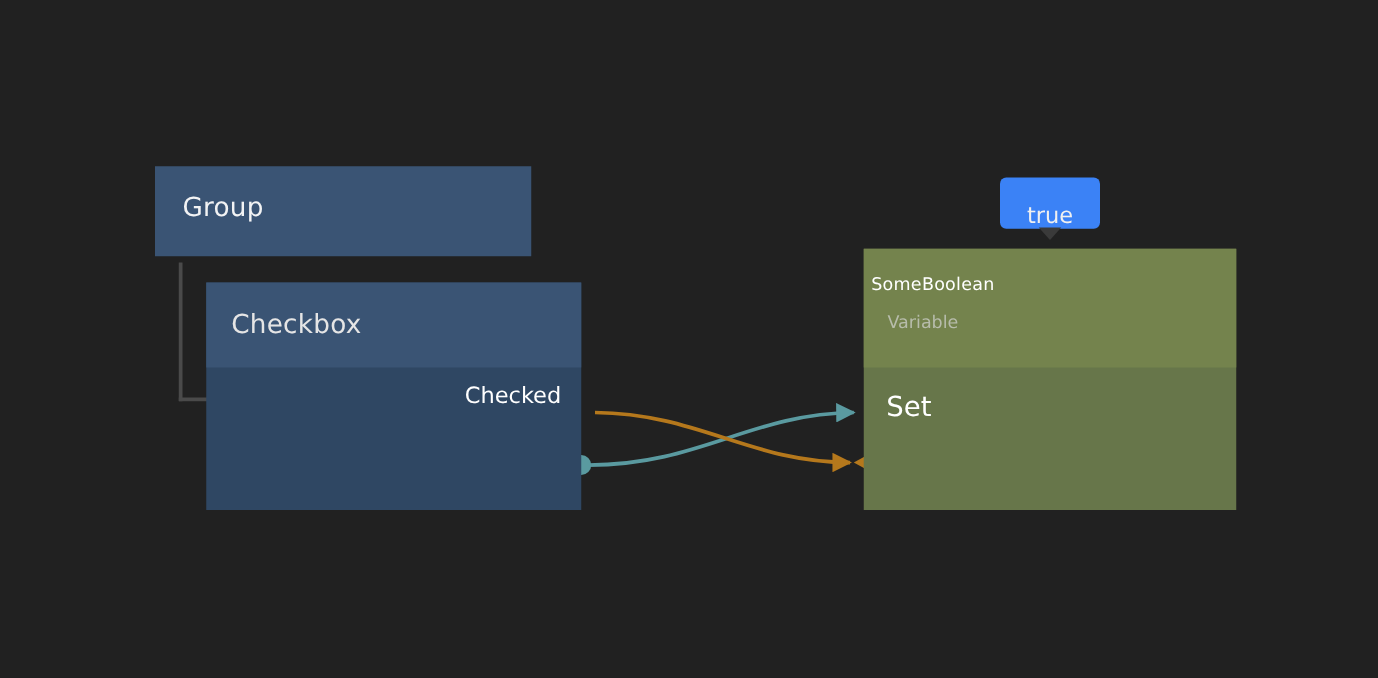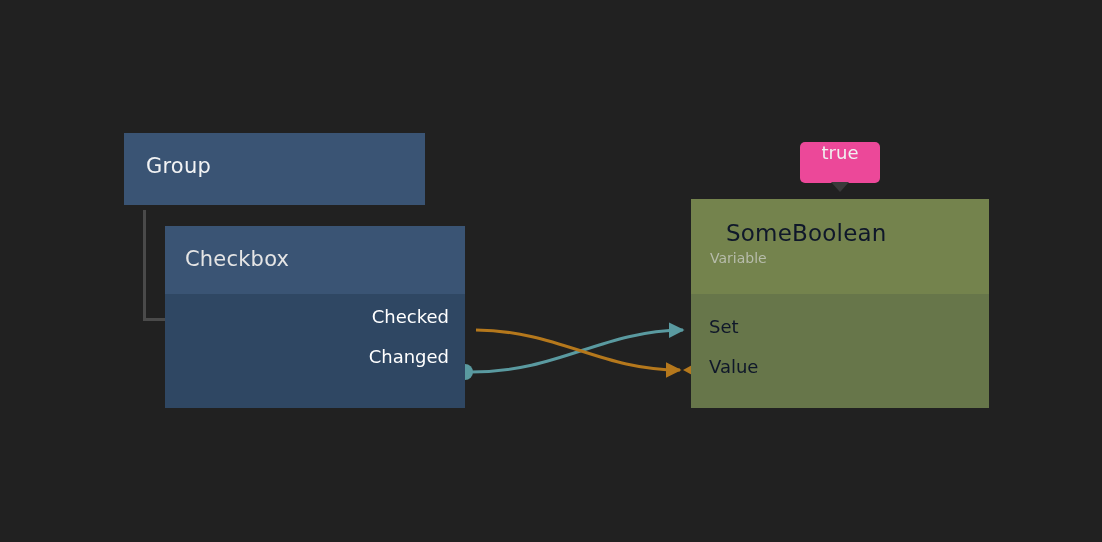--- a/index.html
+++ b/index.html
@@ -108,24 +108,24 @@
     height: 209px;
     background: #67764a;
   }
   #variable-node .node-header {
     position: relative;
     height: 95px;
     background: #74834d;
   }
   #variable-node .node-title {
     position: absolute;
-    left: 35px;
+    left: 6px;
     top: 21px;
-    font-size: 23px;
-    color: #0f172a;
+    font-size: 14px;
+    color: #ffffff;
     letter-spacing: .2px;
   }
   #variable-node .node-subtitle {
     position: absolute;
     left: 19px;
     top: 51px;
     font-size: 14px;
     color: #b7bcab;
   }
   #variable-node .ports {
@@ -134,35 +134,35 @@
   }
   #variable-node .port {
     height: 40px;
     display: flex;
     align-items: center;
     justify-content: flex-start;
     padding-left: 18px;
     box-sizing: border-box;
   }
   #variable-node .port-label {
-    font-size: 18px;
-    color: #0f172a;
+    font-size: 22px;
+    color: #ffffff;
   }
 
   
   #tooltip {
     position: absolute;
     left: 800px;
     top: 142px;
     width: 80px;
     height: 41px;
-    background: #ec4899;
+    background: #3b82f6;
     border-radius: 5px;
     display: flex;
-    align-items: flex-start;
+    align-items: flex-end;
     justify-content: center;
   }
   #tooltip .tooltip-text {
     font-size: 18px;
     color: #f0f0f0;
   }
   #tooltip .tooltip-arrow {
     position: absolute;
     left: 50%;
     bottom: -9px;
@@ -203,38 +203,32 @@
   <div id="group-elbow"></div>
 
   <div id="checkbox-node">
     <div class="node-header">
       <div class="node-title">Checkbox</div>
     </div>
     <div class="ports">
       <div class="port">
         <span class="port-label">Checked</span>
       </div>
-      <div class="port">
-        <span class="port-label">Changed</span>
-      </div>
     </div>
   </div>
 
   <div id="variable-node">
     <div class="node-header">
       <div class="node-title">SomeBoolean</div>
       <div class="node-subtitle">Variable</div>
     </div>
     <div class="ports">
       <div class="port">
         <span class="port-label">Set</span>
       </div>
-      <div class="port">
-        <span class="port-label">Value</span>
-      </div>
     </div>
   </div>
 
   <div id="tooltip">
     <span class="tooltip-text">true</span>
     <span class="tooltip-arrow"></span>
   </div>
 
 </div>
 

